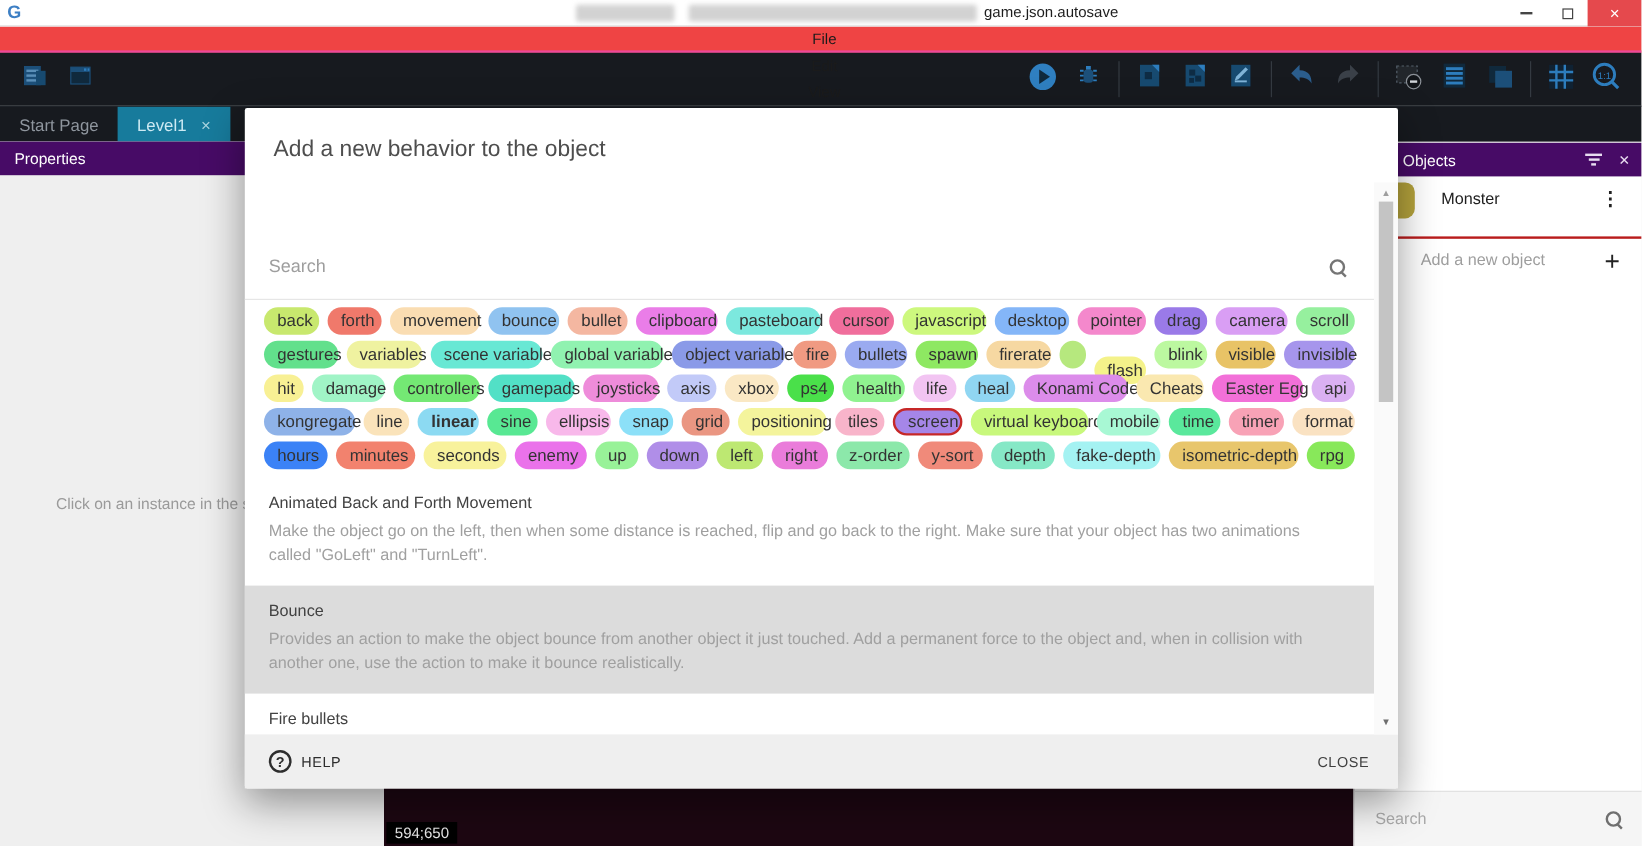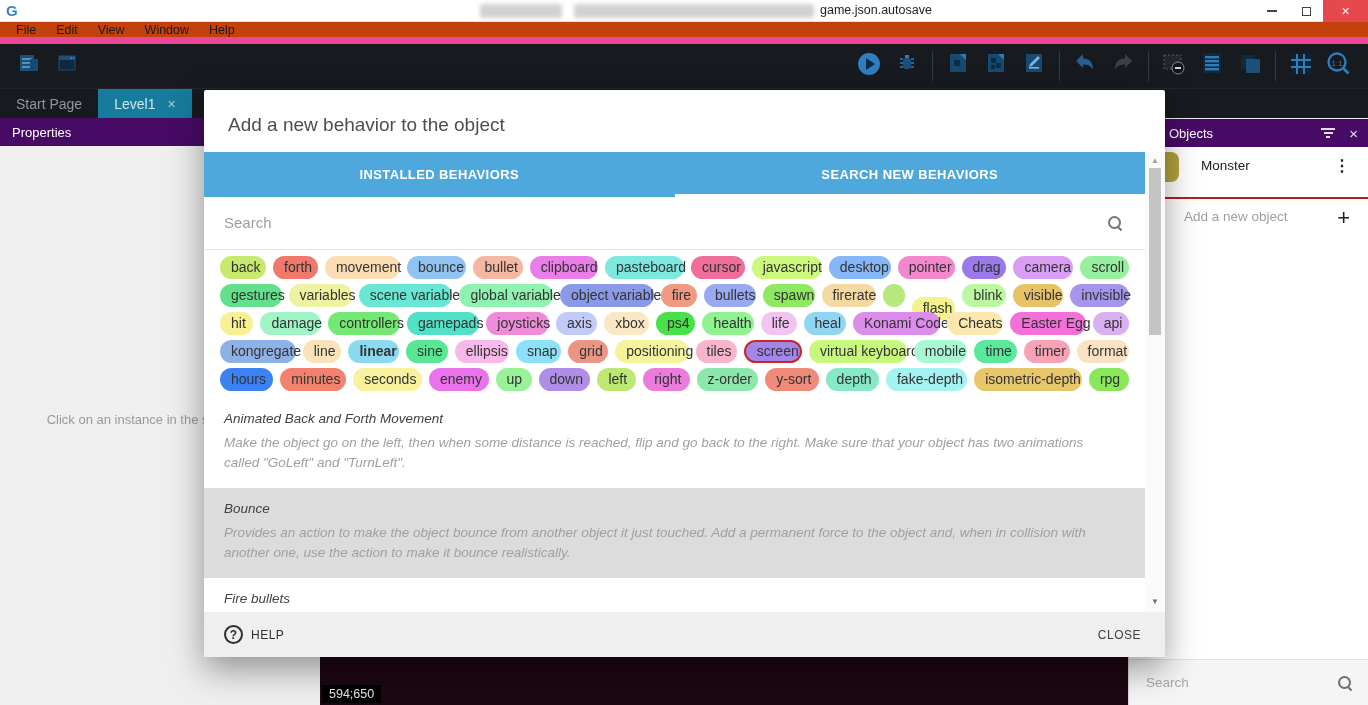--- a/index.html
+++ b/index.html
@@ -13,21 +13,21 @@
   .blur1 { left:480px; width:82px; }
   .blur2 { left:574px; width:240px; }
   .win-title { position:absolute; left:820px; top:3px; font-size:12.5px; color:#1d1d1d; }
   .win-controls { position:absolute; right:0; top:0; height:22px; display:flex; }
   .win-btn { width:34px; height:22px; display:flex; align-items:center; justify-content:center; font-size:13px; color:#333; }
   .win-btn.min span { display:block; width:10px; height:2px; background:#444; }
   .win-btn.restore span { display:block; width:9px; height:9px; border:1.5px solid #444; }
   .win-btn.close { width:45px; background:#e5494d; color:#fff; font-size:14px; }
 
   
-  .menubar { height:22px; background:#c2410c; display:flex; align-items:center; padding-left:6px; border-bottom:7px solid #ec4899; }
+  .menubar { height:22px; background:#ef4444; display:flex; align-items:center; padding-left:6px; border-bottom:2px solid #ec4899;flex-direction:column; }
   .menu-item { padding:0 10px; font-size:12.5px; color:#1b1b1b; line-height:22px; }
 
   
   .toolbar { height:44px; background:#171a1f; display:flex; align-items:center; padding:0 10px; }
   .tb-btn { width:32px; height:32px; display:flex; align-items:flex-start; justify-content:center; margin:0 3px; }
   .tb-sep { width:1px; height:30px; background:#343a41; margin:0 6px; }
   .tb-right { margin-left:auto; display:flex; align-items:center; }
 
   
   .tabrow { height:30px; background:#171a1f; display:flex; align-items:stretch; border-top:1px solid #22262c; }
@@ -74,21 +74,21 @@
   .dlg-search { position:absolute; left:0; top:107px; width:941px; height:53px; border-bottom:1px solid #e6e6e6; }
   .dlg-search .ph-text { position:absolute; left:20px; top:17px; font-size:15px; color:#9e9e9e; }
   .dlg-search .mag { position:absolute; right:22px; top:18px; }
   .dlg-search .mag::before { border-color:#757575; } .dlg-search .mag::after { background:#757575; }
 
   .chips { position:absolute; left:0; top:166px; width:941px; padding:0 16px; }
   .chip-row { display:flex; align-items:center; gap:7px; margin-bottom:5px; height:23px; }
   .chip { height:23px; line-height:23px; border-radius:12px; padding:0 11px; font-size:14px; color:#333; white-space:nowrap; min-width:12px; }
   .chip.hl { border:2px solid #c62828; line-height:19px; }
 
-  .behaviors { position:absolute; left:0; top:308px; width:941px; height:214px; overflow:hidden;font-style:italic; }
+  .behaviors { position:absolute; left:0; top:308px; width:941px; height:214px; overflow:hidden; }
   .behavior { padding:13px 40px 15px 20px; }
   .behavior.sel { background:#dcdcdc; }
   .b-title { font-size:13.5px; color:#424242; }
   .b-desc { margin-top:7px; font-size:13.5px; color:#a0a0a0; line-height:20px; }
 
   .dlg-footer { position:absolute; left:0; bottom:0; width:961px; height:45px; background:#efefef; display:flex; align-items:center; }
   .help-btn { display:flex; align-items:center; margin-left:20px; }
   .help-circle { width:19px; height:19px; border:2px solid #2d2d2d; border-radius:50%; color:#2d2d2d; font-size:12px; font-weight:bold; display:flex; align-items:center; justify-content:center; }
   .help-label { margin-left:8px; font-size:12px; color:#2d2d2d; letter-spacing:.5px; }
   .close-btn { margin-left:auto; margin-right:24px; font-size:12px; color:#3f3f3f; letter-spacing:.5px; }
@@ -279,24 +279,20 @@
       </div>
       <div class="panel-search">
         <span class="ph-text">Search</span>
         <span class="mag"></span>
       </div>
     </div>
   </div>
 
   <div class="dialog">
     <div class="dlg-title">Add a new behavior to the object</div>
-    <div class="dlg-tabbar" id="dlgtabs">
-        <div class="dlg-tab">INSTALLED BEHAVIORS</div>
-        <div class="dlg-tab active">SEARCH NEW BEHAVIORS</div>
-      </div>
     <div class="dlg-search">
       <span class="ph-text">Search</span>
       <span class="mag"></span>
     </div>
     <div class="chips" id="chips">
         <div class="chip-row">
           <span class="chip" style="background: rgb(200, 232, 110);">back</span>
           <span class="chip" style="background: rgb(240, 121, 107);">forth</span>
           <span class="chip" style="background: rgb(250, 221, 178);">movement</span>
           <span class="chip" style="background: rgb(144, 195, 240);">bounce</span>

